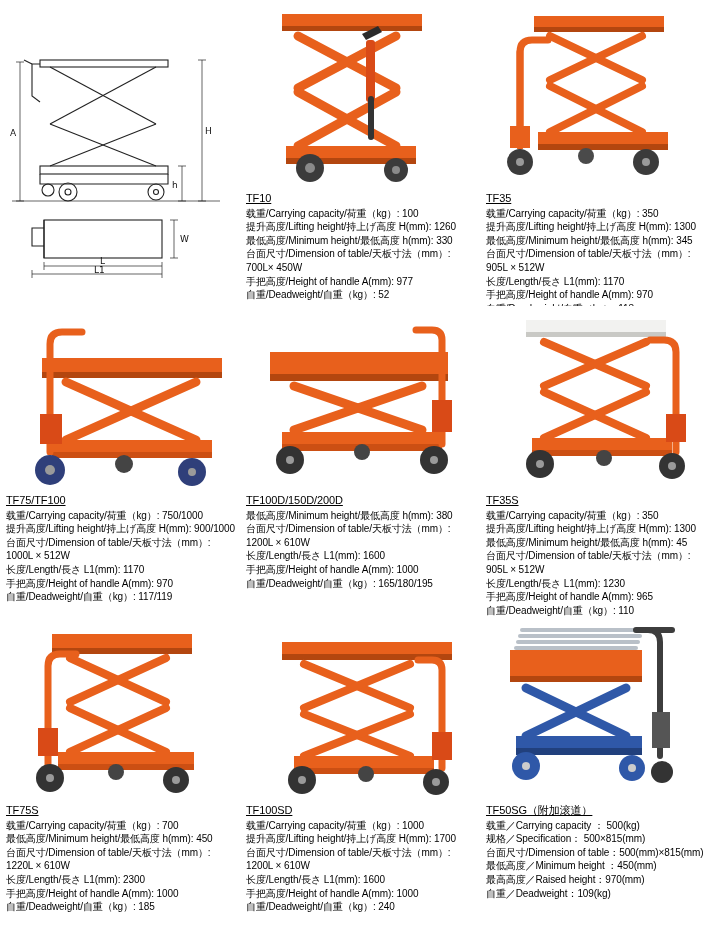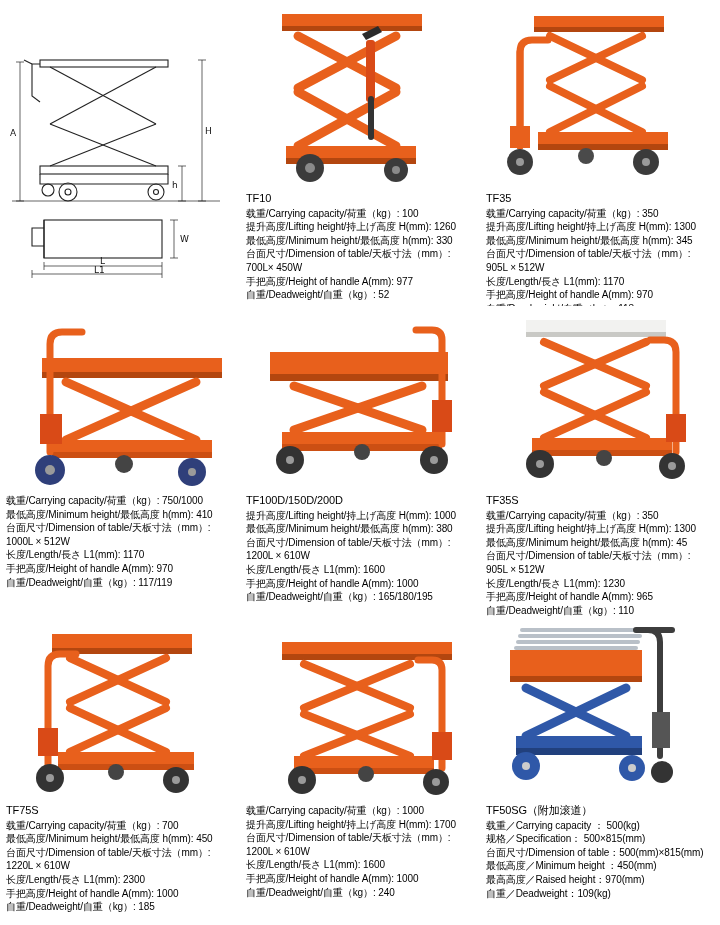--- a/index.html
+++ b/index.html
@@ -40,20 +40,21 @@
   .fig.tall { height: 188px; }
   .spec {
     font-size: 10px;
     line-height: 13.6px;
     letter-spacing: -0.1px;
   }
   .model {
     font-size: 11px;
     font-weight: normal;
     margin-bottom: 1px;
+    text-decoration: underline;
   }
   .spec div { white-space: nowrap; }
 
   
   .draw-box {
     position: relative;
     width: 228px;
     height: 272px;
   }
   .draw-svg { position: absolute; left: 0; top: 0; }
@@ -224,22 +225,23 @@
           </g>
           <rect x="34" y="108" width="22" height="30" fill="#d94a17"></rect>
           <circle cx="44" cy="164" r="15" fill="#2f3f7a"></circle>
           <circle cx="44" cy="164" r="5" fill="#9a9a9a"></circle>
           <circle cx="186" cy="166" r="14" fill="#2f3f7a"></circle>
           <circle cx="186" cy="166" r="4" fill="#9a9a9a"></circle>
           <circle cx="118" cy="158" r="9" fill="#444"></circle>
         </svg>
       </div>
       <div class="spec">
+        <div class="model">TF75/TF100</div>
         <div><span>载重/Carrying capacity/荷重（kg）:</span> <span>750/1000</span></div>
-        <div><span>最低高度/Minimum height/最低高度 h(mm):</span> <span>410</span></div>
+        <div><span>提升高度/Lifting height/持上げ高度 H(mm):</span> <span>900/1000</span></div>
         <div>台面尺寸/Dimension of table/天板寸法（mm）:</div>
         <div>1000L × 512W</div>
         <div><span>长度/Length/長さ L1(mm):</span> <span>1170</span></div>
         <div><span>手把高度/Height of handle A(mm):</span> <span>970</span></div>
         <div><span>自重/Deadweight/自重（kg）:</span> <span>117/119</span></div>
       </div>
     </div>
 
     <div class="cell">
       <div class="fig tall">
@@ -258,21 +260,20 @@
           <rect x="186" y="94" width="20" height="32" fill="#d94a17"></rect>
           <circle cx="44" cy="154" r="14" fill="#333"></circle>
           <circle cx="44" cy="154" r="4" fill="#9a9a9a"></circle>
           <circle cx="188" cy="154" r="14" fill="#333"></circle>
           <circle cx="188" cy="154" r="4" fill="#9a9a9a"></circle>
           <circle cx="116" cy="146" r="8" fill="#444"></circle>
         </svg>
       </div>
       <div class="spec">
         <div class="model">TF100D/150D/200D</div>
-        <div><span>提升高度/Lifting height/持上げ高度 H(mm):</span> <span>1000</span></div>
         <div><span>最低高度/Minimum height/最低高度 h(mm):</span> <span>380</span></div>
         <div>台面尺寸/Dimension of table/天板寸法（mm）:</div>
         <div>1200L × 610W</div>
         <div><span>长度/Length/長さ L1(mm):</span> <span>1600</span></div>
         <div><span>手把高度/Height of handle A(mm):</span> <span>1000</span></div>
         <div><span>自重/Deadweight/自重（kg）:</span> <span>165/180/195</span></div>
       </div>
     </div>
 
     <div class="cell">
@@ -366,20 +367,21 @@
           </g>
           <rect x="186" y="116" width="20" height="28" fill="#d94a17"></rect>
           <circle cx="56" cy="164" r="14" fill="#333"></circle>
           <circle cx="56" cy="164" r="4" fill="#9a9a9a"></circle>
           <circle cx="190" cy="166" r="13" fill="#333"></circle>
           <circle cx="190" cy="166" r="4" fill="#9a9a9a"></circle>
           <circle cx="120" cy="158" r="8" fill="#444"></circle>
         </svg>
       </div>
       <div class="spec">
+        <div class="model">TF100SD</div>
         <div><span>载重/Carrying capacity/荷重（kg）:</span> <span>1000</span></div>
         <div><span>提升高度/Lifting height/持上げ高度 H(mm):</span> <span>1700</span></div>
         <div>台面尺寸/Dimension of table/天板寸法（mm）:</div>
         <div>1200L × 610W</div>
         <div><span>长度/Length/長さ L1(mm):</span> <span>1600</span></div>
         <div><span>手把高度/Height of handle A(mm):</span> <span>1000</span></div>
         <div><span>自重/Deadweight/自重（kg）:</span> <span>240</span></div>
       </div>
     </div>
 

